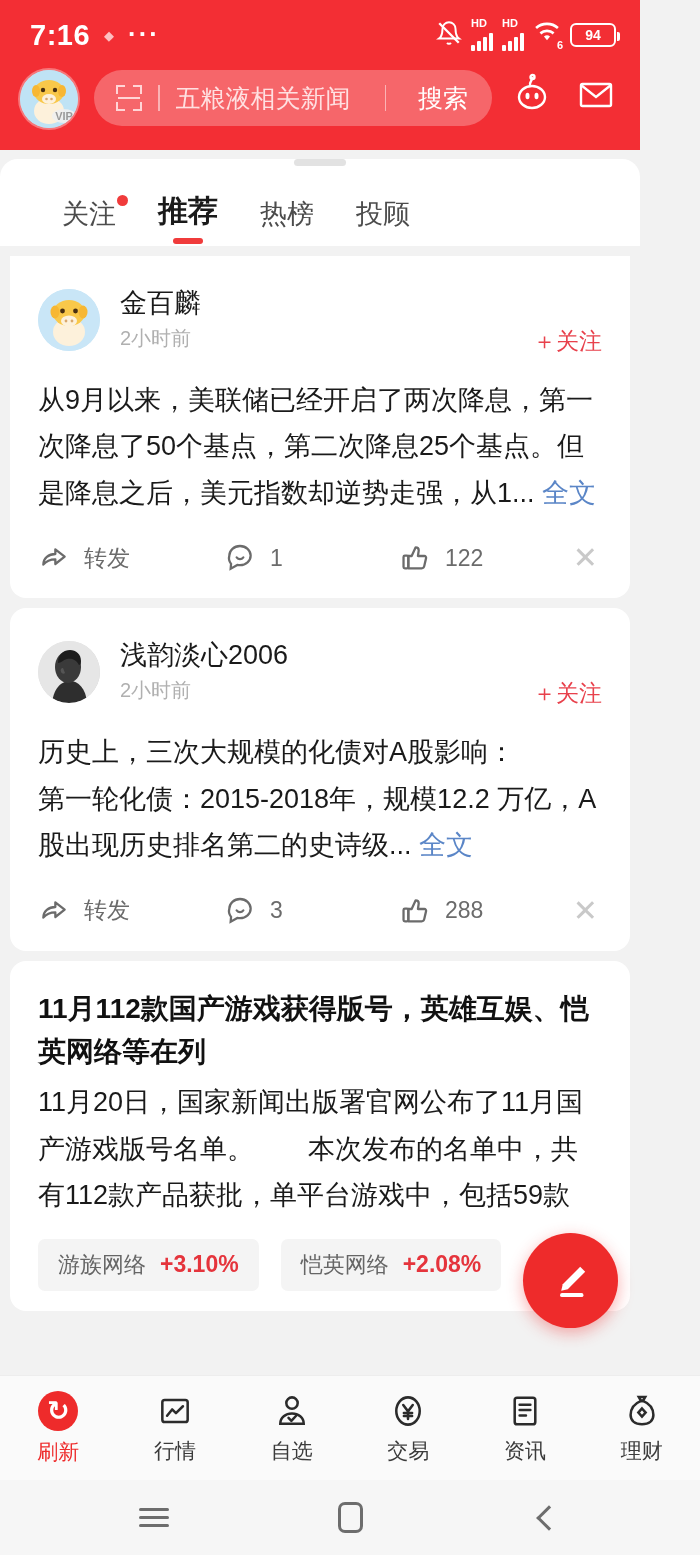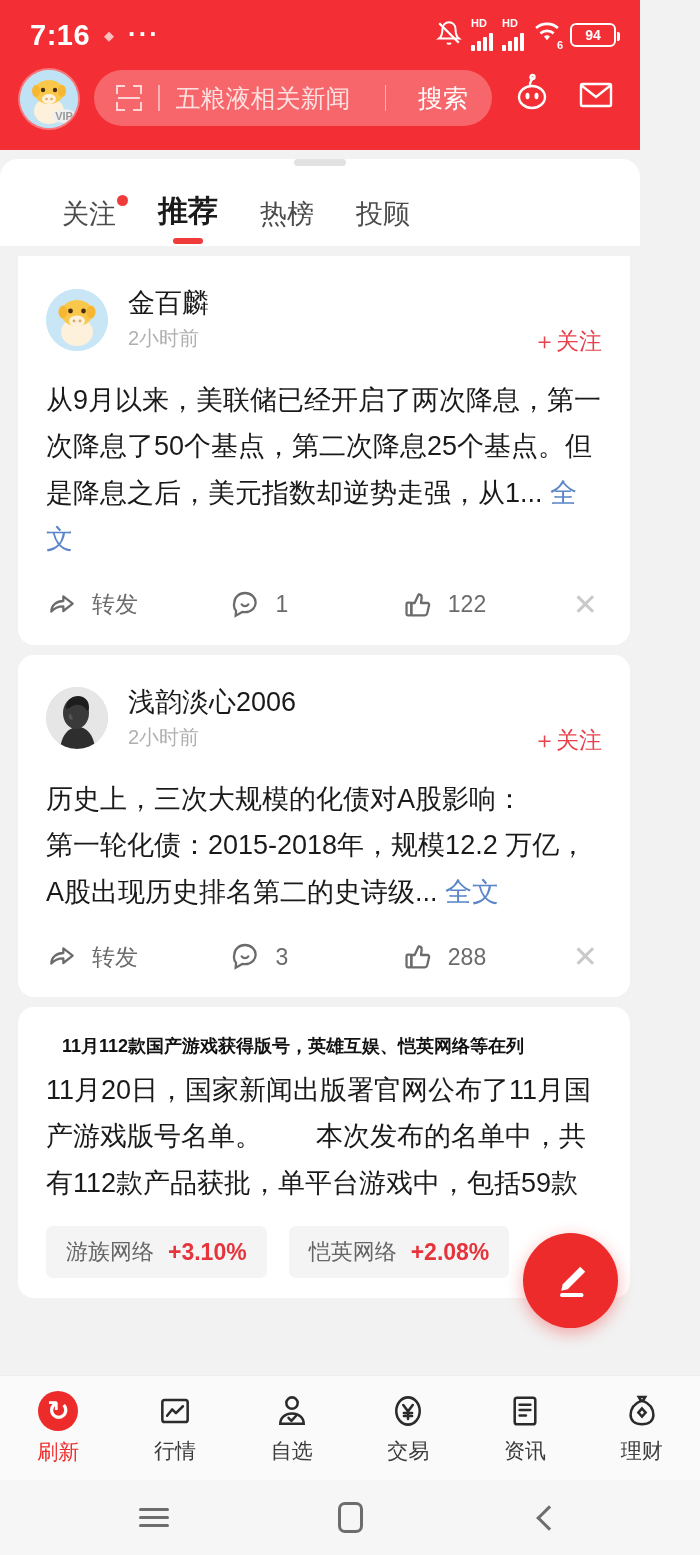--- a/index.html
+++ b/index.html
@@ -67,34 +67,34 @@
   .tabs { display:flex; align-items:flex-end; padding:18px 30px 0 30px; gap:42px; height:80px;margin-left:32px; }
   .tab { position:relative; padding-bottom:14px; color:#4c4c4c; font-size:27px; cursor:pointer; }
   .tab.active { color:#1a1a1a; font-size:30px; font-weight:700; }
   .tab.active::after {
     content:""; position:absolute; bottom:2px; left:50%; transform:translateX(-50%);
     width:30px; height:6px; border-radius:3px; background:#f03b3b;
   }
   .reddot { position:absolute; top:-1px; right:-12px; width:11px; height:11px; border-radius:50%; background:#f03b3b; }
 
   
-  .feed { background:#f2f2f2;padding-left:8px; }
+  .feed { background:#f2f2f2; }
   .card { background:#fff; border-radius:16px; margin:0 10px 10px 10px; padding:0 28px; }
   .card.first { border-radius:0 0 16px 16px; margin-top:10px; }
   .post-head { display:flex; align-items:center; padding:26px 0 6px 0; }
   .pa { width:62px; height:62px; border-radius:50%; flex:none; overflow:hidden; position:relative; }
   .pa.cow { background:#c9e6f7; }
   .pa.man { background:linear-gradient(140deg,#e8e8e8,#cfcfcf); }
   .pinfo { margin-left:20px; flex:1; }
   .pname { font-size:27px; color:#1a1a1a; font-weight:500; line-height:1.25; }
   .ptime { font-size:20px; color:#b0b0b0; margin-top:4px; }
   .follow { color:#e8414c; font-size:23px; white-space:nowrap;margin-top:44px; }
 
   .ptext { font-size:27px; line-height:1.72; color:#1a1a1a; padding:14px 0 4px 0; }
-  .title { font-size:18px; font-weight:700; line-height:1.55; color:#111; padding-top:26px;margin-left:16px; }
+  .title { font-size:28px; font-weight:700; line-height:1.55; color:#111; padding-top:26px; }
   .more { color:#5b86c7; }
 
   .tagrow { display:flex; gap:22px; padding:16px 0 6px 0; flex-wrap:wrap; }
   .tag { background:#f4f4f4; border-radius:7px; padding:11px 20px; display:flex; align-items:center; gap:14px; }
   .tag-name { font-size:22px; color:#666; }
   .tag-val { font-size:23px; color:#e5343c; font-weight:700; }
 
   .actions { display:flex; align-items:center; padding:22px 0 24px 0; }
   .act { display:flex; align-items:center; gap:14px; color:#6b6b6b; font-size:23px; }
   .act:nth-child(1){ width:33%; }

